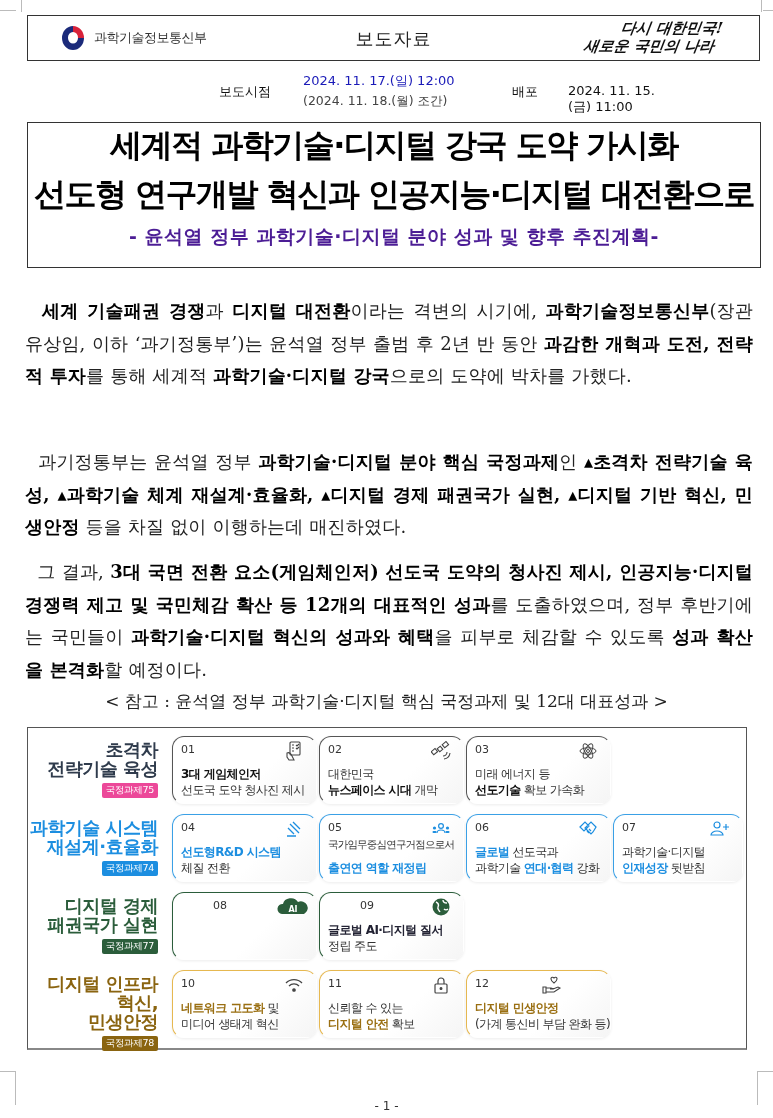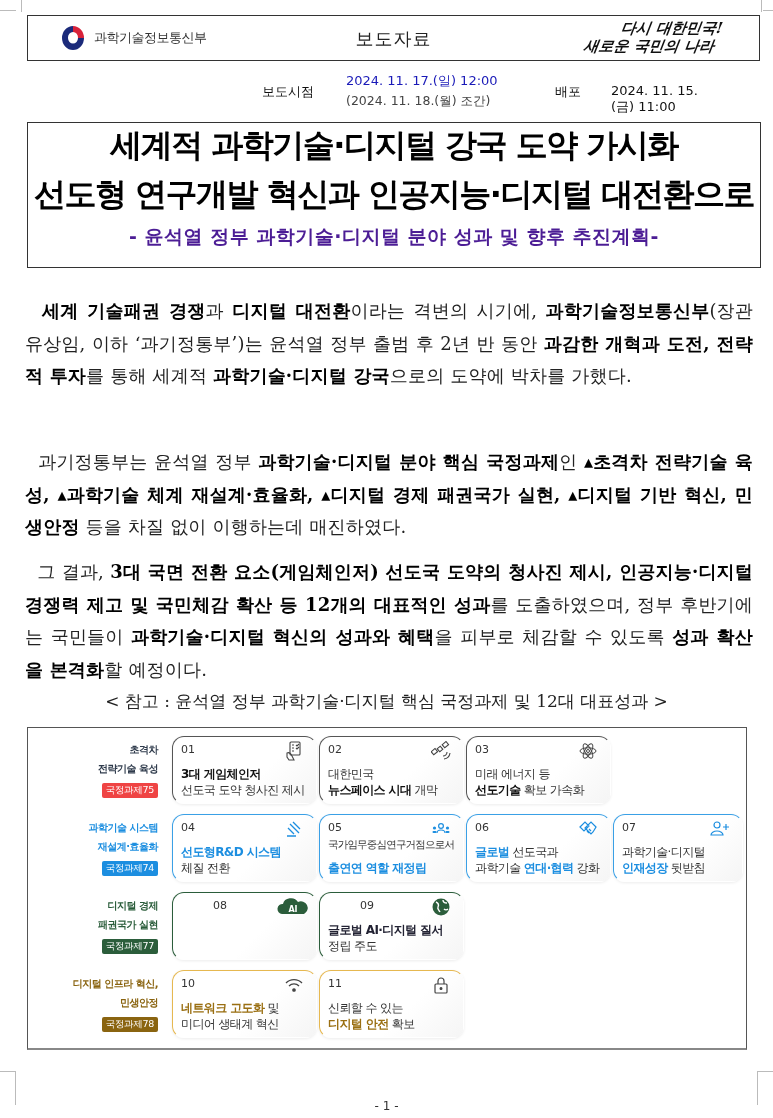--- a/index.html
+++ b/index.html
@@ -17,21 +17,21 @@
   
   .header-box { position: absolute; left: 27px; top: 15px; width: 733px; height: 46px; border: 1px solid #333; display: flex; align-items: center; }
   .logo { position: absolute; left: 32px; top: 8px; display: flex; align-items: center; gap: 8px; }
   .logo-mark { width: 26px; height: 28px; }
   .logo-text { font-size: 13px; color: #333; letter-spacing: -0.5px; }
   .doc-type { position: absolute; left: 0; right: 0; text-align: center; font-size: 18px; top: 11px; font-family: "DejaVu Serif", serif; color: #222; letter-spacing: 1px; }
   .slogan { position: absolute; right: 38px; top: 3px; font-size: 15px; font-style: italic; font-weight: bold; line-height: 18px; text-align: right; font-family: "DejaVu Serif", serif; color: #111; transform: skewX(-8deg); }
   .slogan div:nth-child(2) { margin-right: 6px; }
 
   
-  .release { position: absolute; top: 72px; left: 0; width: 673px; height: 40px; font-size: 13px; margin-left: 43px; }
+  .release { position: absolute; top: 72px; left: 0; width: 673px; height: 40px; font-size: 13px; }
   .rl-label { position: absolute; left: 219px; top: 11px; }
   .rl-date1 { position: absolute; left: 303px; top: 0; color: #1a1ab8; }
   .rl-date2 { position: absolute; left: 303px; top: 21px; color: #444; font-size: 12.5px; }
   .rl-dist { position: absolute; left: 512px; top: 11px; }
   .rl-distdate { position: absolute; left: 568px; top: 11px; }
 
   
   .title-box { position: absolute; left: 27px; top: 122px; width: 734px; height: 146px; border: 1px solid #333; text-align: center; }
   .title-line { font-size: 32px; font-weight: bold; letter-spacing: -1.5px; line-height: 44px; color: #000; }
   .title-line.l1 { margin-top: 5px; }
@@ -41,21 +41,21 @@
   .para { position: absolute; left: 25px; width: 728px; font-family: "DejaVu Serif", serif; font-size: 18px; line-height: 32.5px; text-align: justify; color: #222; letter-spacing: 0.2px; }
   .para b { color: #000; }
   .p1 { top: 295px; }
   .p2 { top: 446px; }
   .p3 { top: 556px; }
   .ref-title { position: absolute; top: 690px; left: 0; width: 773px; text-align: center; font-family: "DejaVu Serif", serif; font-size: 17px; color: #222; }
 
   
   .info { position: absolute; left: 27px; top: 727px; width: 720px; height: 323px; border: 1px solid #555; border-bottom: 2px solid #888; background: #fff; }
   .row-label { position: absolute; width: 130px; text-align: right; right: auto; left: 0; }
-  .rl-title { font-size: 10px; font-weight: bold; line-height: 19px; letter-spacing: -0.5px; }
+  .rl-title { font-size: 18px; font-weight: bold; line-height: 19px; letter-spacing: -0.5px; }
   .rl-badge { display: inline-block; font-size: 9.5px; color: #fff; padding: 1px 4px; border-radius: 2px; margin-top: 2px; letter-spacing: -0.3px; }
 
   .card { position: absolute; width: 145px; height: 68px; border-radius: 12px; border: 1.3px solid; border-color: #555 transparent transparent #555; background: linear-gradient(135deg, rgba(255,255,255,1) 60%, rgba(245,245,245,1) 100%); padding: 6px 6px 0 8px; box-shadow: 0 1px 3px rgba(0,0,0,0.08); }
   .card-num { font-size: 11px; color: #333; }
   .card-icon { position: absolute; right: 12px; top: 4px; width: 20px; height: 20px; }
   .card-line { font-size: 12px; line-height: 16px; letter-spacing: -0.6px; color: #333; white-space: nowrap; }
   .card-line.small { font-size: 10.5px; letter-spacing: -0.8px; }
   .card-body { position: absolute; left: 8px; bottom: 5px; }
   .hl { font-weight: bold; margin-top: 8px; }
 
@@ -112,21 +112,21 @@
 <div class="para p1">&nbsp;&nbsp;<b>세계 기술패권 경쟁</b><span>과 </span><b>디지털 대전환</b><span>이라는 격변의 시기에, </span><b>과학기술정보통신부</b><span>(장관 유상임, 이하 ‘과기정통부’)는 윤석열 정부 출범 후 2년 반 동안 </span><b>과감한 개혁과 도전, 전략적 투자</b><span>를 통해 세계적 </span><b>과학기술·디지털 강국</b><span>으로의 도약에 박차를 가했다.</span></div>
 <div class="para p2">&nbsp;&nbsp;<span>과기정통부는 윤석열 정부 </span><b>과학기술·디지털 분야 핵심 국정과제</b><span>인 </span><b>▴초격차 전략기술 육성, ▴과학기술 체계 재설계·효율화, ▴디지털 경제 패권국가 실현, ▴디지털 기반 혁신, 민생안정</b><span> 등을 차질 없이 이행하는데 매진하였다.</span></div>
 <div class="para p3">&nbsp;&nbsp;<span>그 결과, </span><b>3대 국면 전환 요소(게임체인저) 선도국 도약의 청사진 제시, 인공지능·디지털 경쟁력 제고 및 국민체감 확산 등 12개의 대표적인 성과</b><span>를 도출하였으며, 정부 후반기에는 국민들이 </span><b>과학기술·디지털 혁신의 성과와 혜택</b><span>을 피부로 체감할 수 있도록 </span><b>성과 확산을 본격화</b><span>할 예정이다.</span></div>
 <div class="ref-title">&lt; 참고 : 윤석열 정부 과학기술·디지털 핵심 국정과제 및 12대 대표성과 &gt;</div>
 
 <div class="info">
 
   <div class="row-label" style="top:12px;">
     <div class="rl-title" style="color:#2f3b4c">초격차</div>
     <div class="rl-title" style="color:#2f3b4c">전략기술 육성</div>
-    <span class="rl-badge" style="background:#ef4444">국정과제75</span>
+    <span class="rl-badge" style="background:#ec4899">국정과제75</span>
   </div>
   <div class="row-label" style="top:90px;">
     <div class="rl-title" style="color:#1c8ee0">과학기술 시스템</div>
     <div class="rl-title" style="color:#1c8ee0">재설계·효율화</div>
     <span class="rl-badge" style="background:#1c8ee0">국정과제74</span>
   </div>
   <div class="row-label" style="top:168px;">
     <div class="rl-title" style="color:#2b5d3b">디지털 경제</div>
     <div class="rl-title" style="color:#2b5d3b">패권국가 실현</div>
     <span class="rl-badge" style="background:#2b5d3b">국정과제77</span>
@@ -260,15 +260,26 @@
     <svg class="card-icon" viewBox="0 0 20 20" fill="none" stroke="#444" stroke-width="1.2">
         <rect x="4" y="9" width="12" height="9" rx="1"></rect>
         <path d="M7 9V6a3 3 0 0 1 6 0v3"></path>
         <circle cx="10" cy="13.5" r="0.9" fill="#444"></circle>
       </svg>
     <div class="card-body">
       <div class="card-line">신뢰할 수 있는</div>
       <div class="card-line"><span class="hl">디지털 안전</span><span> 확보</span></div>
     </div>
   </div>
+  <div class="card c-gold" style="left:438px; top:242px;">
+    <div class="card-num">12</div>
+    <svg class="card-icon" style="right:48px;" viewBox="0 0 20 20" fill="none" stroke="#444" stroke-width="1.1">
+        <path d="M12 8c-2-1.5-3-3-3-4a1.5 1.5 0 0 1 3-0.5 1.5 1.5 0 0 1 3 0.5c0 1-1 2.5-3 4z"></path>
+        <path d="M1 12h3v6H1zM4 13h5l3 1h-4M4 17h8l6-4-2-1-5 2"></path>
+      </svg>
+    <div class="card-body">
+      <div class="card-line hl">디지털 민생안정</div>
+      <div class="card-line">(가계 통신비 부담 완화 등)</div>
+    </div>
+  </div>
 </div>
 
 <div class="page-num">- 1 -</div>
 
 </body></html>

